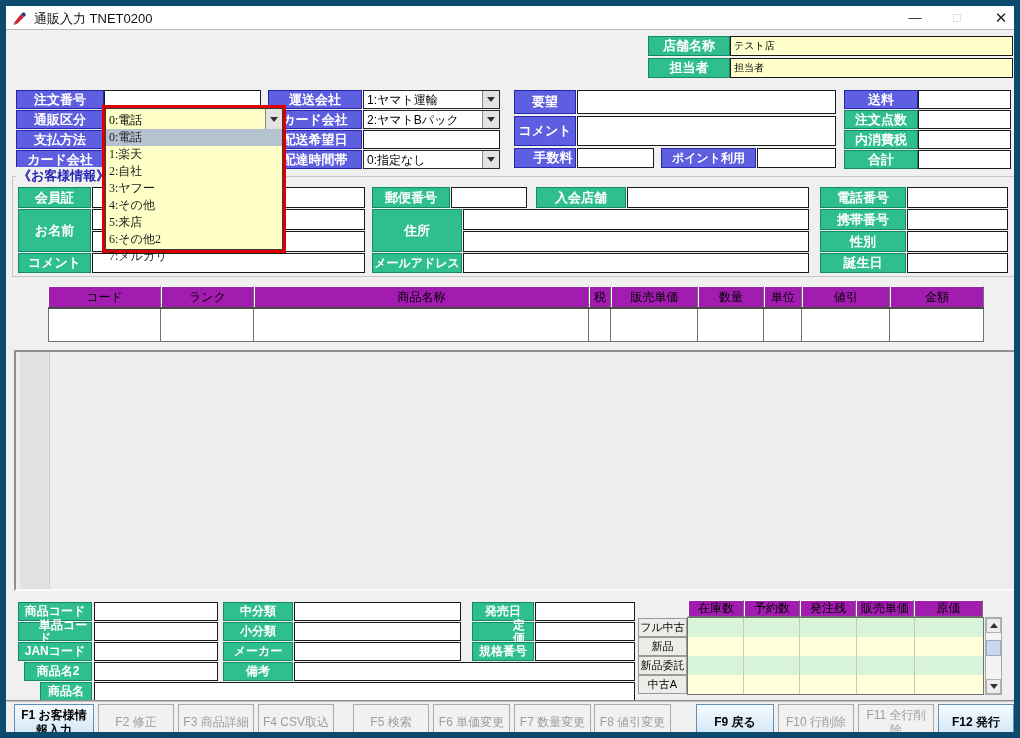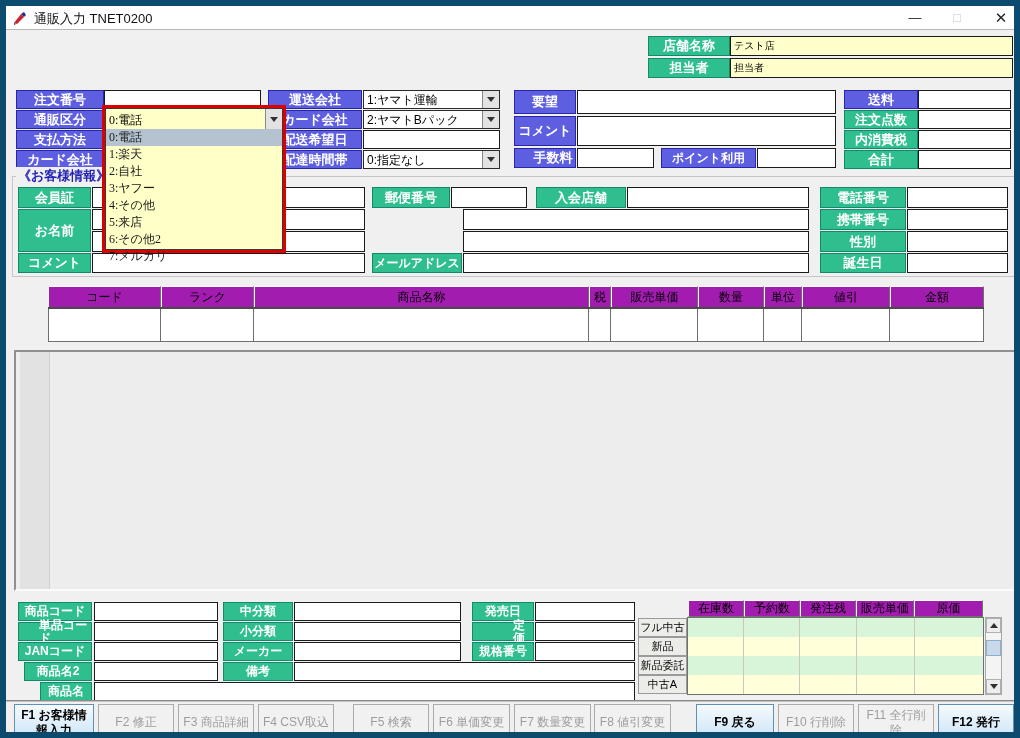--- a/index.html
+++ b/index.html
@@ -141,20 +141,21 @@
   <div class="a lg" style="left:12px;top:203px;width:73px;height:43px;">お名前</div>
   <div class="a fw" style="left:86px;top:203px;width:273px;height:21px;"></div>
   <div class="a fw" style="left:86px;top:225px;width:273px;height:21px;"></div>
   <div class="a lg" style="left:12px;top:247px;width:73px;height:20px;">コメント</div>
   <div class="a fw" style="left:86px;top:247px;width:273px;height:20px;"></div>
 
   <div class="a lg" style="left:366px;top:181px;width:78px;height:21px;">郵便番号</div>
   <div class="a fw" style="left:445px;top:181px;width:76px;height:21px;"></div>
   <div class="a lg" style="left:530px;top:181px;width:90px;height:21px;">入会店舗</div>
   <div class="a fw" style="left:621px;top:181px;width:182px;height:21px;"></div>
+  <div class="a lg" style="left:366px;top:203px;width:90px;height:43px;">住所</div>
   <div class="a fw" style="left:457px;top:203px;width:346px;height:21px;"></div>
   <div class="a fw" style="left:457px;top:225px;width:346px;height:21px;"></div>
   <div class="a lg sm" style="left:366px;top:247px;width:90px;height:20px;">メールアドレス</div>
   <div class="a fw" style="left:457px;top:247px;width:346px;height:20px;"></div>
 
   <div class="a lg" style="left:814px;top:181px;width:86px;height:21px;">電話番号</div>
   <div class="a fw" style="left:901px;top:181px;width:101px;height:21px;"></div>
   <div class="a lg" style="left:814px;top:203px;width:86px;height:21px;">携帯番号</div>
   <div class="a fw" style="left:901px;top:203px;width:101px;height:21px;"></div>
   <div class="a lg" style="left:814px;top:225px;width:86px;height:21px;">性別</div>

